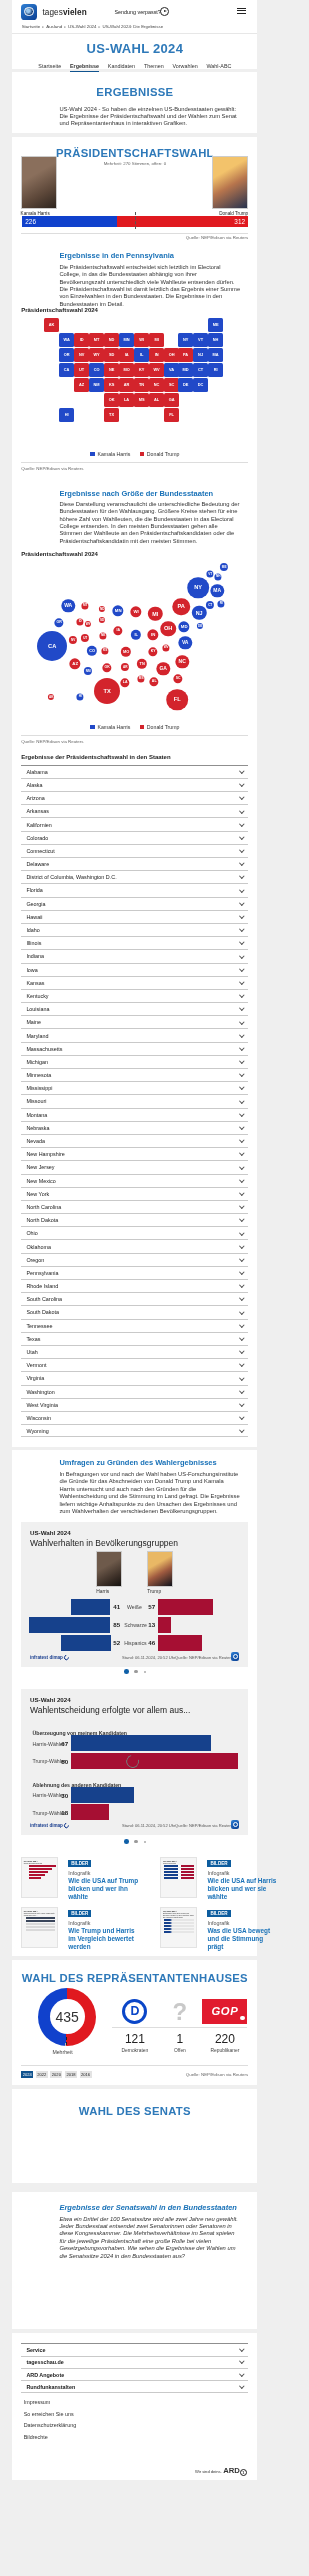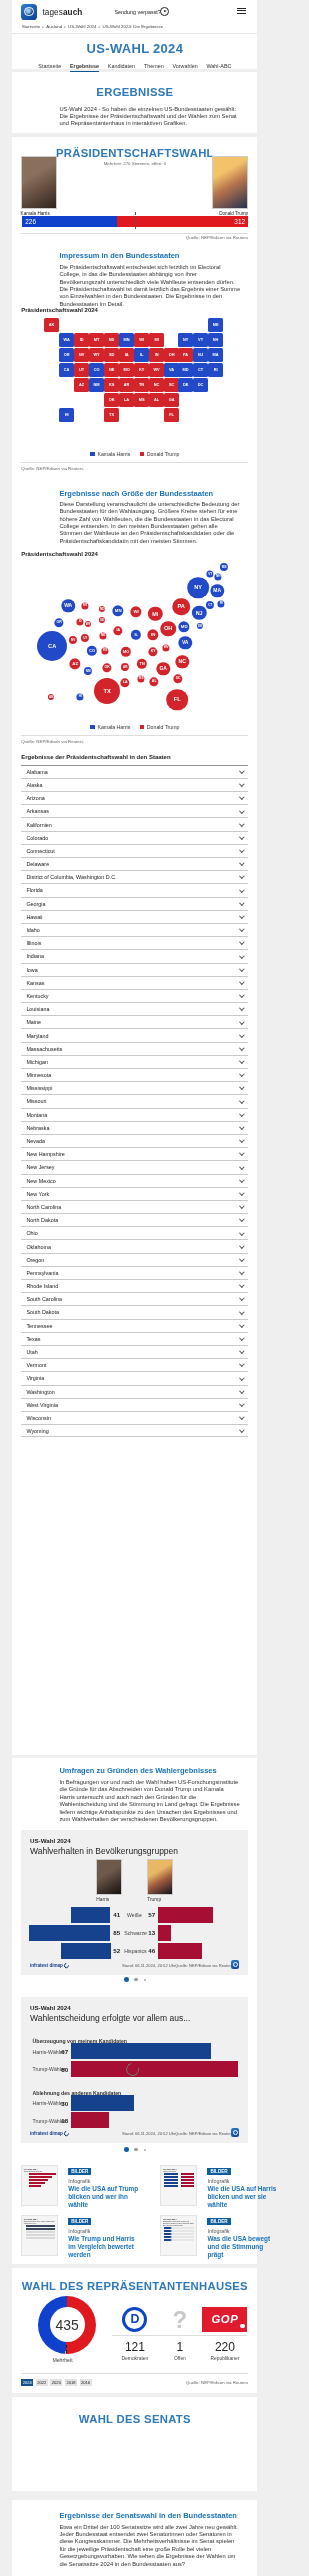--- a/index.html
+++ b/index.html
@@ -39,21 +39,21 @@
   .meta { font-size:4.4px; color:#666; }
   .rule { height:0.5px; background:#ddd; }
   .legend { display:flex; justify-content:center; gap:9.3px; font-size:5.2px; color:#333; }
   .legend .sw { display:inline-block; width:4.6px; height:4.6px; margin-right:2.6px; position:relative; top:0.5px; }
 
   
   .res { height:61px; margin-bottom:3.6px; padding-top:14.4px; }
   .res .body-txt { margin-top:7.2px; }
 
   
-  .pres { height:1618px; margin-bottom:3.6px; }
+  .pres { height:1310px; margin-bottom:3.6px; }
   .abs { position:absolute; }
   .photo { border:0.5px solid #ccc; }
   .evbar { position:absolute; left:9.8px; right:9.3px; top:79px; height:11.3px; display:flex; }
   .evbar .b { color:#fff; font-size:6.4px; line-height:11.3px; padding:0 3.1px; }
   .evbar .dem { background:#1041cc; }
   .evbar .rep { background:#e0191f; text-align:right; flex:1; }
   .maj-mark { position:absolute; top:75px; height:17.5px; border-left:0.8px dashed #555; }
 
   .tile { position:absolute; width:14.4px; height:14.4px; border-radius:1.5px; color:#fff; font-size:3.9px; font-weight:bold;
           display:flex; align-items:center; justify-content:center; }
@@ -108,42 +108,42 @@
   .hrule { height:0.5px; background:#ddd; margin-top:3.1px; }
   .dlogo { margin:0 auto; width:25px; height:25px; border:3.6px solid #0a46c8; border-radius:50%; display:flex; align-items:center; justify-content:center; color:#0a46c8; font-weight:bold; font-size:12.4px; }
   .qmark { font-size:24px; font-weight:bold; color:#c9c9c9; line-height:25px; }
   .gop { width:45px; height:25px; background:#e11b2e; color:#fff; display:flex; align-items:center; justify-content:center; font-weight:bold; font-style:italic; font-size:11.3px; letter-spacing:0.5px; position:relative; }
   .gop:after { content:""; position:absolute; right:2.6px; bottom:3.6px; width:4.6px; height:4.6px; border-radius:50%; background:#fff; }
   .chips { position:absolute; left:8.8px; top:111px; display:flex; gap:2.6px; }
   .chip { width:12px; height:6.7px; font-size:4.1px; display:flex; align-items:center; justify-content:center; background:#e3e3e3; color:#222; cursor:pointer; }
   .chip.active { background:#10538f; color:#fff; }
 
   .senate { height:94px; margin-bottom:8.8px; padding-top:15.5px; }
-  .senres { height:137px; margin-bottom:3.6px; padding-top:10.3px; }
+  .senres { height:137px; margin-bottom:3.6px; padding-top:10.3px;font-style:italic; }
   .retro { height:100px; margin-bottom:2.6px; padding-top:16.5px; }
 
   
   .foot { height:147px; }
   .flinks { position:absolute; left:11.3px; top:66px; font-size:5.4px; color:#333; }
   .flinks div { margin-bottom:5.7px; cursor:pointer; }
   .ard { position:absolute; right:10.3px; top:133px; font-size:4.1px; color:#333; }
   .ard b { font-size:7.7px; margin-left:1.5px; }
   .ard .c1 { display:inline-block; width:7.2px; height:7.2px; border:0.8px solid #1d1d1d; border-radius:50%; font-size:4.1px; font-weight:bold; text-align:center; line-height:6.7px; position:relative; top:1px; }
 </style>
 </head>
 <body>
 
 <div class="page">
 
   <div class="card hdr">
     <div class="hdr-top">
       <div class="logo">
           <div class="ring"></div>
         </div>
-      <div class="wordmark"><span>tages</span><b>auch</b></div>
+      <div class="wordmark"><span>tages</span><b>vielen</b></div>
       <div class="missed">Sendung verpasst?</div>
       <div class="play"></div>
       <div class="burger">
           <i></i>
           <i></i>
           <i></i>
         </div>
     </div>
     <div class="crumb" id="breadcrumb"><span>Startseite</span><span class="sep">▸</span><span>Ausland</span><span class="sep">▸</span><span>US-Wahl 2024</span><span class="sep">▸</span><span>US-Wahl 2024: Die Ergebnisse</span></div>
     <div class="hdr-rule"></div>
@@ -173,21 +173,21 @@
     <div class="abs" style="right:9.3px;top:74px;font-size:4.6px;color:#222;">Donald Trump</div>
 
     <div class="evbar">
       <div class="b dem" id="ev-dem" style="width: 42.0074%;">226</div>
       <div class="b rep" id="ev-rep">312</div>
     </div>
     <div class="maj-mark" id="maj-mark" style="left: 123px;"></div>
     <div class="abs rule" style="left:8.8px;right:9.3px;top:96px;"></div>
     <div class="abs meta" style="right:9.3px;top:98px;">Quelle: NEP/Edison via Reuters</div>
 
-    <div class="abs narrow blue-h" style="top:114px;">Impressum in den Bundesstaaten</div>
+    <div class="abs narrow blue-h" style="top:114px;">Ergebnisse in den Pennsylvania</div>
     <div class="abs narrow body-txt" style="top:123px;">Die Präsidentschaftswahl entscheidet sich letztlich im Electoral College, in das die Bundesstaaten abhängig von ihrer Bevölkerungszahl unterschiedlich viele Wahlleute entsenden dürfen. Die Präsidentschaftswahl ist damit letztlich das Ergebnis einer Summe von Einzelwahlen in den Bundesstaaten. Die Ergebnisse in den Bundesstaaten im Detail.</div>
 
     <div class="abs chart-label" style="left:8.8px;top:170px;">Präsidentschaftswahl 2024</div>
     <div class="abs" id="tilemap" style="left:32px;top:181px;width:179px;height:106px;">
         <div class="tile" style="left: 0px; top: 0px; background: rgb(211, 36, 44);">AK</div>
         <div class="tile" style="left: 164px; top: 0px; background: rgb(33, 73, 200);">ME</div>
         <div class="tile" style="left: 15px; top: 15px; background: rgb(33, 73, 200);">WA</div>
         <div class="tile" style="left: 30px; top: 15px; background: rgb(211, 36, 44);">ID</div>
         <div class="tile" style="left: 45px; top: 15px; background: rgb(211, 36, 44);">MT</div>
         <div class="tile" style="left: 60px; top: 15px; background: rgb(211, 36, 44);">ND</div>

